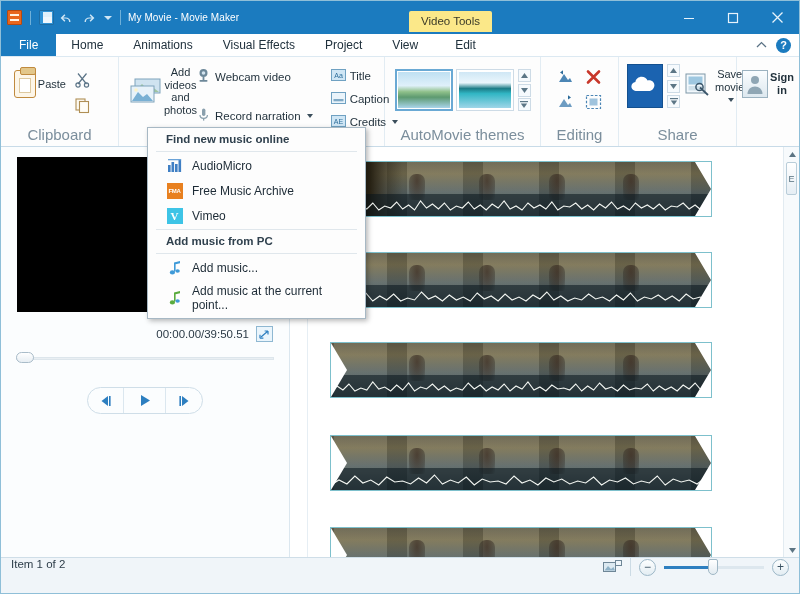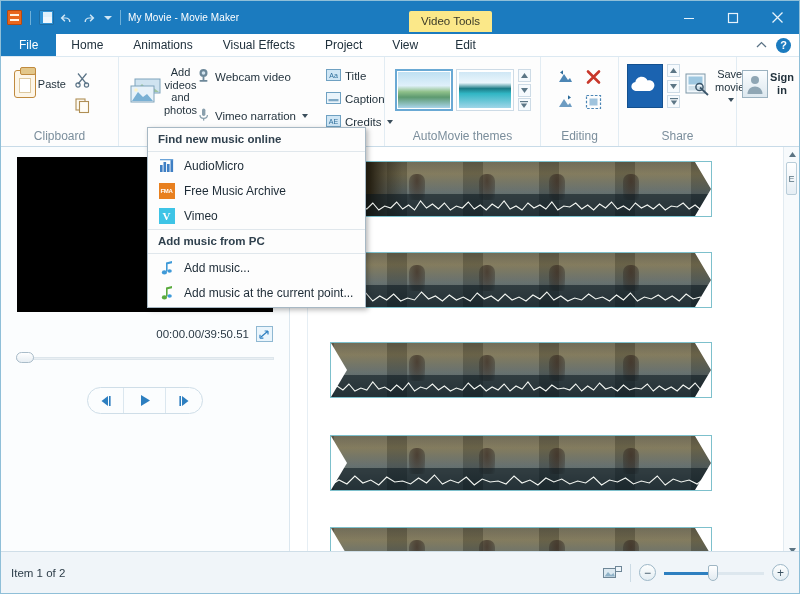--- a/index.html
+++ b/index.html
@@ -116,21 +116,21 @@
     display:flex; position:relative;
   }
   .rgroup {
     display:flex; flex-direction:column; justify-content:space-between;
     border-right:1px solid #e2ecf3;
     padding: 3px 4px 0;
     position:relative;
   }
   .rgroup-body { display:flex; align-items:flex-start; gap:2px; padding-top:2px;}
   .rgroup-label {
-    text-align:center; font-size:12px; color:#7b8e9c; padding-bottom:3px;
+    text-align:center; font-size:15px; color:#7b8e9c; padding-bottom:3px;
   }
   .bigbtn {
     width:58px; display:flex;flex-direction:row;align-items:center; gap:2px;
     padding:3px 2px; font-size:11px; color:#1f2f3a; cursor:pointer; border:1px solid transparent;
     border-radius:2px; text-align:center; line-height:1.15;
   }
   .bigbtn.active { background:#daedf9; border-color:#9cc9e4; }
   .bigbtn .lbl { font-size:11px; }
   .smallbtn {
     display:flex; align-items:center; gap:4px; font-size:11.5px; color:#1f2f3a;
@@ -184,21 +184,21 @@
   .ico-signin {
     width:26px;height:28px;border:1px solid #9bb2c0;background:linear-gradient(180deg,#fafdff,#dde8ef);
     display:flex;align-items:center;justify-content:center;
   }
 
   
   .menu {
     position:absolute; left:146px; top:126px; width:219px;
     background:#fdfdfd; border:1px solid #a7b8c4;
     box-shadow: 2px 2px 5px rgba(0,0,0,.28);
-    z-index: 60; padding:1px 0 2px;
+    z-index: 60; padding:1px 8px 2px;
     font-size:12px;
   }
   .menu-header {
     padding:4px 8px 5px 10px; color:#30414e; font-weight:bold; font-size:11.5px;
     background:#fdfdfd;
   }
   .menu-sep { height:1px;background:#e0e7ec;margin:1px 0; }
   .menu-item {
     display:flex;align-items:center;gap:9px;padding:4px 8px 4px 10px;cursor:pointer;color:#1d2b36;
   }
@@ -305,23 +305,23 @@
     background:#ffffff;
     clip-path: polygon(0 0, 100% 0, 100% 100%, 0 100%, 100% 50%);
   }
   .clip-darkhead {
     position:absolute;left:0;top:0;width:72px;height:100%;
     background:linear-gradient(90deg,#1e1a10 0%,#2a2416 55%,rgba(42,36,22,0) 100%);
   }
 
   
   .statusbar {
-    position:absolute;left:0;right:0;bottom:0;height:42px;
+    position:absolute;left:0;right:0;bottom:0;height:36px;
     background:#f0f5f9; border-top:1px solid #cfdee8;
-    display:flex;align-items:center;padding:0 10px;
+    display:flex;align-items:flex-start;padding:0 10px;
     font-size:11.5px;color:#2d3d49;gap:36px;
   }
   .status-right { margin-left:auto; display:flex;align-items:center;gap:8px; }
   .sb-sep { width:1px;height:18px;background:#ccdbe5; }
   .zoom-btn {
     width:17px;height:17px;border-radius:50%;border:1px solid #9cb7c7;
     background:linear-gradient(180deg,#fdfefe,#e3edf3);
     display:flex;align-items:center;justify-content:center;cursor:pointer;
     font-size:12px;line-height:1;color:#3b5262;
   }
@@ -465,21 +465,21 @@
             <span>Webcam video</span>
           </div>
           <div class="smallbtn">
             <span>
               <svg width="15" height="15" viewBox="0 0 15 15">
                 <rect x="6" y="1.5" width="3.4" height="7.5" rx="1.7" fill="#8aa0ad"></rect>
                 <path d="M4 8c0 2 1.6 3.4 3.7 3.4S11.4 10 11.4 8" stroke="#8aa0ad" stroke-width="1.2" fill="none"></path>
                 <rect x="7" y="11.3" width="1.3" height="2.3" fill="#8aa0ad"></rect>
               </svg>
             </span>
-            <span>Vimeo narration</span>
+            <span>Record narration</span>
             <span class="caret"></span>
           </div>
           <div class="smallbtn">
             <span>
               <svg width="15" height="15" viewBox="0 0 15 15">
                 <rect x="1" y="3" width="13" height="9.5" fill="#e3eef6" stroke="#7e98a8" stroke-width="1"></rect>
                 <rect x="3" y="5" width="9" height="5.5" fill="#9ab4c4"></rect>
               </svg>
             </span>
             <span>Snapshot</span>

